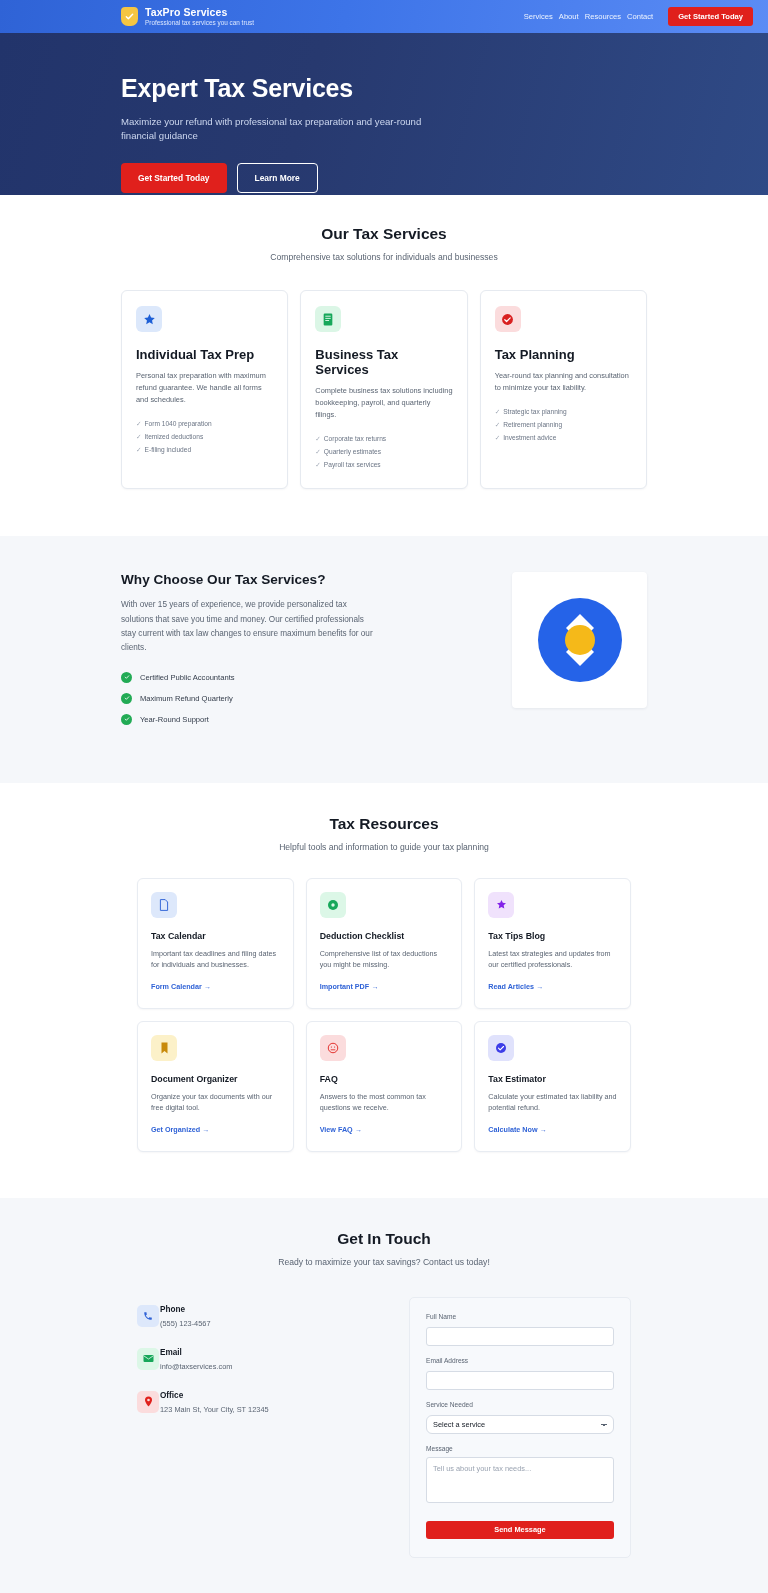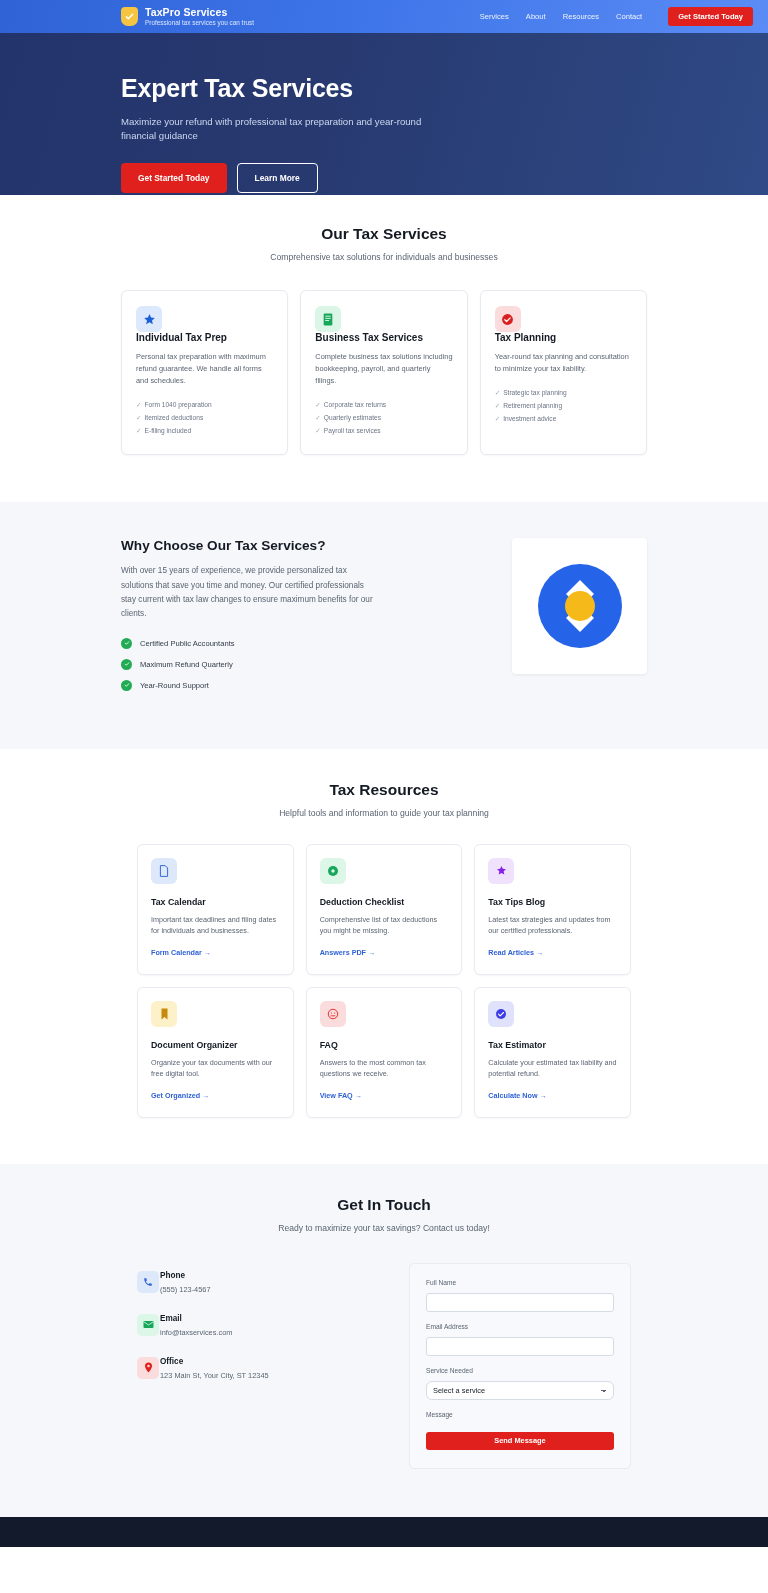--- a/index.html
+++ b/index.html
@@ -25,21 +25,21 @@
     background: #f5c542;
     border-radius: 4px 4px 7px 7px;
     position: relative;
     display: flex; align-items: center; justify-content: center;
     flex: 0 0 auto;
   }
   .logo-badge svg { width: 9px; height: 9px; display:block; }
   .brand-text { line-height: 1.15; }
   .brand-name { font-size: 10.5px; font-weight: bold; color: #ffffff; letter-spacing: .1px; }
   .brand-tag { font-size: 6.4px; color: #dbe7ff; margin-top: 1px; }
-  .nav-links { margin-left: auto; display: flex; align-items: center; gap: 17px; }
+  .nav-links { margin-left: auto; display: flex; align-items: center; gap: 6px; }
   .nav-link { font-size: 7.6px; color: #eef4ff; text-decoration: none; white-space: nowrap; }
   .nav-cta {
     background: #e0201c; color: #fff; font-size: 7.6px; font-weight: bold;
     border: none; border-radius: 3px; padding: 5px 10px; cursor: pointer;
     margin-left: 9px; white-space: nowrap;
   }
 
   
   .hero {
     height: 162px;
@@ -72,21 +72,21 @@
   .card {
     flex: 1; background: #fff; border: 1px solid #e6eaf0; border-radius: 6px;
     padding: 15px 14px 17px;
     box-shadow: 0 1px 2px rgba(20,30,50,.04);
   }
   .icon-tile {
     width: 26px; height: 26px; border-radius: 6px;
     display: flex; align-items: center; justify-content: center;
   }
   .icon-tile svg { display: block; }
-  .card h3 { font-size: 10px; font-weight: bold; color: #141a24; }
+  .card h3 { font-size: 13px; font-weight: bold; color: #141a24; margin-top: 15px; }
   .card p { font-size: 7.4px; color: #5a6472; line-height: 1.62; margin-top: 8px; }
   .feat-list { margin-top: 12px; }
   .feat { font-size: 6.6px; color: #6b7585; line-height: 1.95; }
   .feat .tick { color: #9aa3b1; margin-right: 3px; }
 
   
   .why-sec { padding: 36px 121px 48px; display: flex; gap: 42px; align-items: flex-start; }
   .why-left { width: 258px; }
   .why-left h2 { font-size: 13.6px; font-weight: bold; color: #141a24; }
   .why-left p { font-size: 8.2px; color: #5a6472; line-height: 1.72; margin-top: 11px; }
@@ -308,21 +308,21 @@
         </div>
         <div class="res-card">
           <div class="icon-tile" style="background:#dcf7e7">
             <svg width="12" height="12" viewBox="0 0 24 24">
                 <circle cx="12" cy="12" r="10" fill="#17a75a"></circle>
                 <circle cx="12" cy="12" r="3.4" fill="#dcf7e7"></circle>
               </svg>
           </div>
           <h3>Deduction Checklist</h3>
           <p>Comprehensive list of tax deductions you might be missing.</p>
-          <a class="res-link" href="#">Answers PDF →</a>
+          <a class="res-link" href="#">Important PDF →</a>
         </div>
         <div class="res-card">
           <div class="icon-tile" style="background:#f0e2fc">
             <svg width="11" height="11" viewBox="0 0 24 24">
                 <path fill="#8322e8" d="M12 2l2.9 6.3 6.9.8-5.1 4.7 1.4 6.8L12 17.3 5.9 20.6l1.4-6.8L2.2 9.1l6.9-.8z"></path>
               </svg>
           </div>
           <h3>Tax Tips Blog</h3>
           <p>Latest tax strategies and updates from our certified professionals.</p>
           <a class="res-link" href="#">Read Articles →</a>
@@ -422,20 +422,21 @@
           <input class="fi" type="text" value="" style="">
         </div>
         <div class="fg">
           <label class="fl">Service Needed</label>
           <select class="fi">
             <option>Select a service</option>
           </select>
         </div>
         <div class="fg">
           <label class="fl">Message</label>
+          <textarea class="fi" placeholder="Tell us about your tax needs..." style=""></textarea>
         </div>
         <button class="send-btn">Send Message</button>
       </div>
 
     </div>
   </div>
 
   <div class="footer">
     
     

